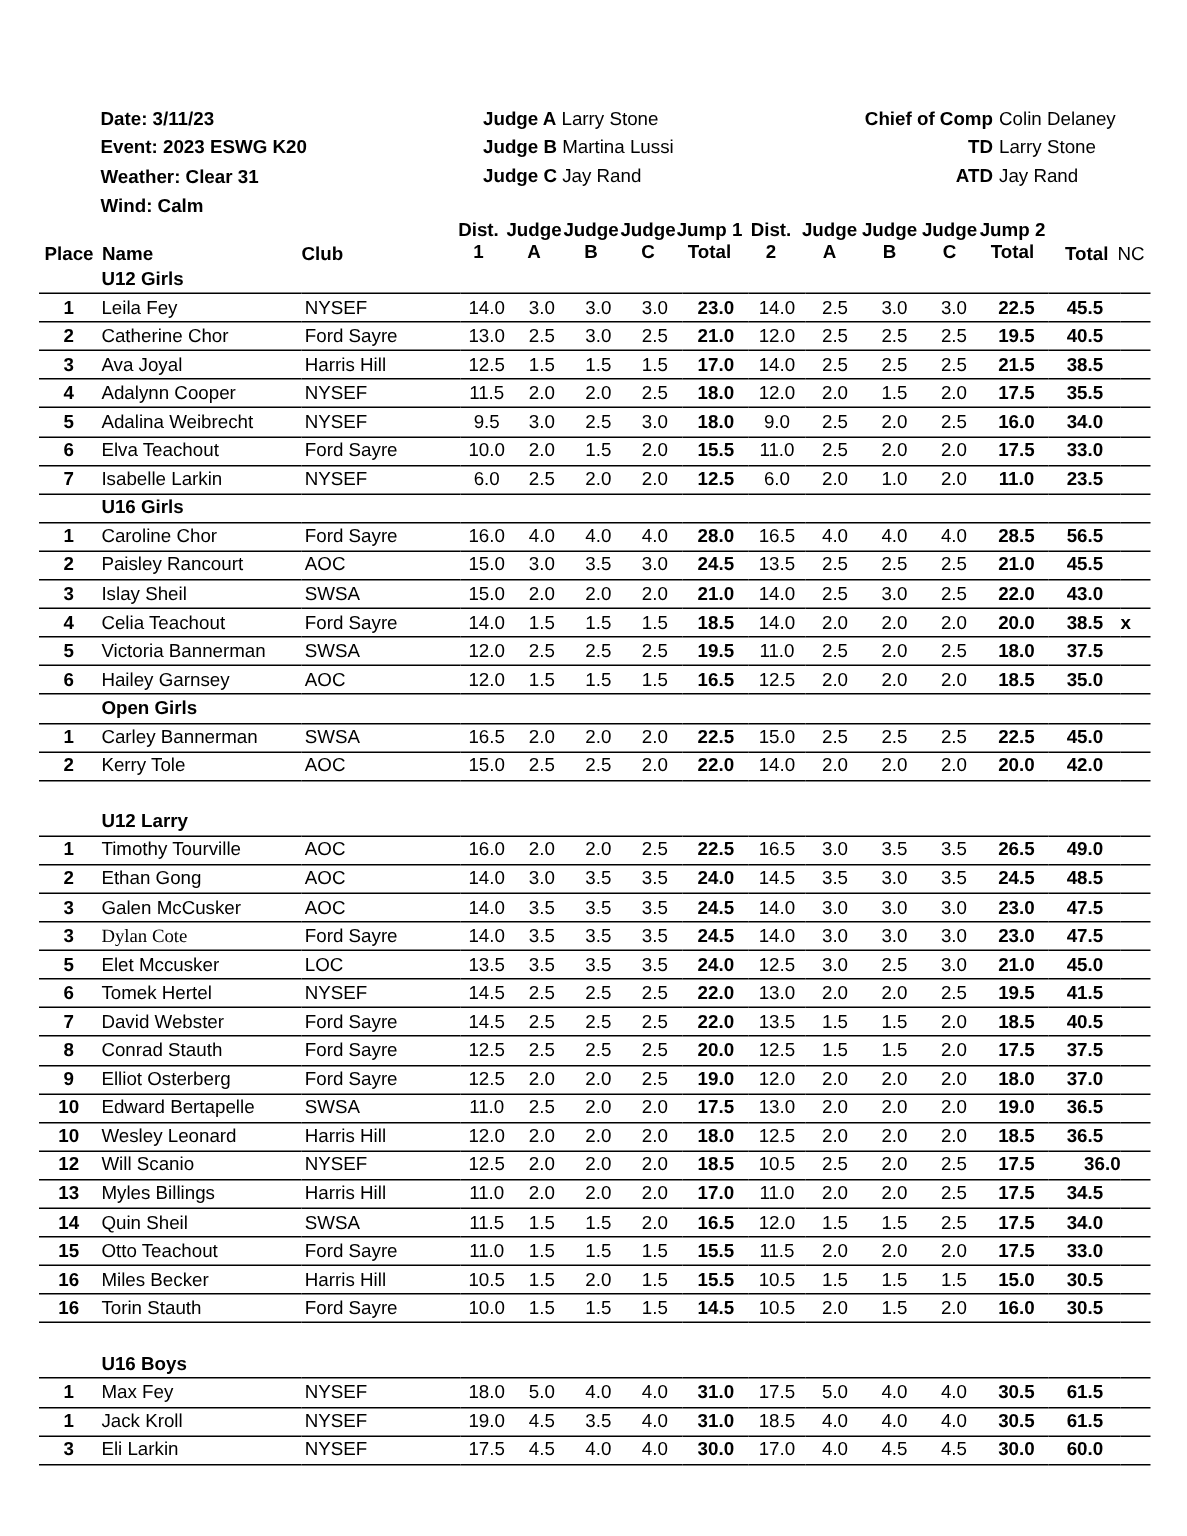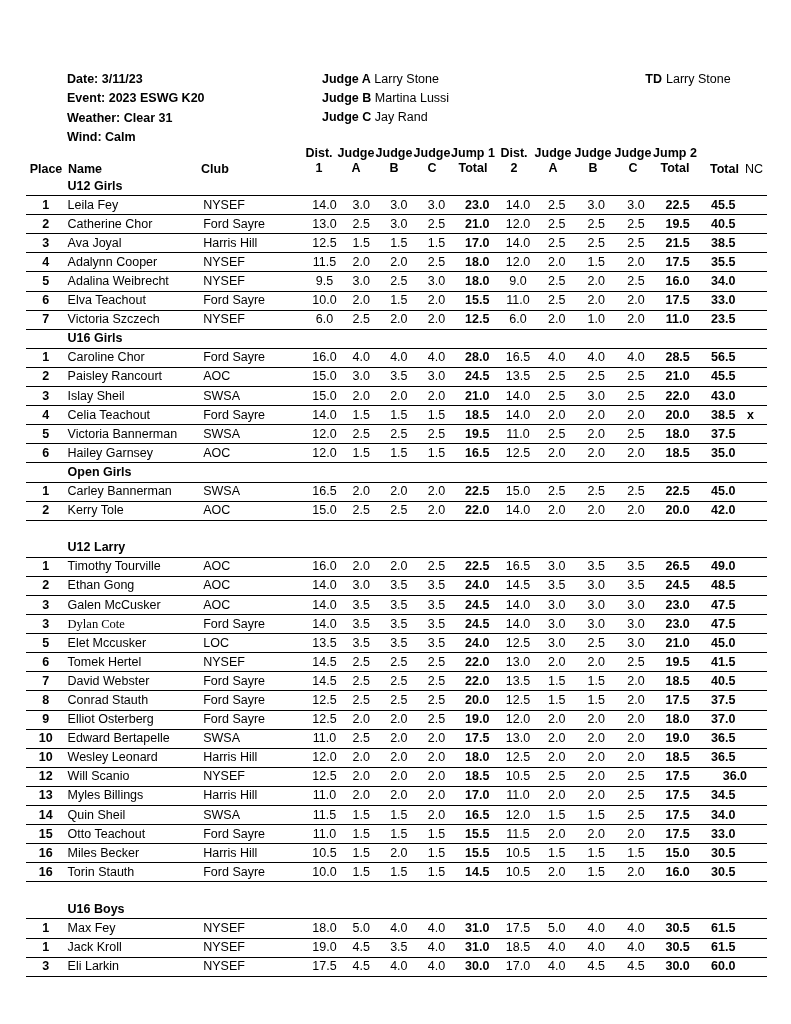--- a/index.html
+++ b/index.html
@@ -39,22 +39,30 @@
 </div>
 
 <div class="hdr mid-meta">
   <div><span class="b">Judge A</span> <span>Larry Stone</span></div>
   <div><span class="b">Judge B</span> <span>Martina Lussi</span></div>
   <div><span class="b">Judge C</span> <span>Jay Rand</span></div>
 </div>
 
 <div class="hdr right-meta">
   <div class="row">
+      <span class="lbl">Chief of Comp</span>
+      <span>Colin Delaney</span>
+    </div>
+  <div class="row">
       <span class="lbl">TD</span>
       <span>Larry Stone</span>
+    </div>
+  <div class="row">
+      <span class="lbl">ATD</span>
+      <span>Jay Rand</span>
     </div>
 </div>
 
 <div class="colhead">
   <span style="left:0;top:16px;width:40px;">Place</span>
   <span style="left:42px;top:16px;text-align:left;">Name</span>
   <span style="left:175px;top:16px;text-align:left;">Club</span>
   <span style="left:275px;top:0;width:36px;">
       <span style="position:static;display:block">Dist.</span>
       <span style="position:static;display:block">1</span>
@@ -202,21 +210,21 @@
         <td class="num" style="width: 38px;">11.0</td>
         <td class="num" style="width: 40px;">2.5</td>
         <td class="num" style="width: 40px;">2.0</td>
         <td class="num" style="width: 40px;">2.0</td>
         <td class="num bold" style="width: 44px;">17.5</td>
         <td class="num bold" style="width: 48px;">33.0</td>
         <td class="nc" style="width: 20px;"></td>
       </tr>
       <tr class="data">
         <td class="place" style="width: 40px;">7</td>
-        <td class="name" style="width: 134px;">Victoria Szczech</td>
+        <td class="name" style="width: 134px;">Isabelle Larkin</td>
         <td class="club" style="width: 104px;">NYSEF</td>
         <td class="num" style="width: 36px;">6.0</td>
         <td class="num" style="width: 38px;">2.5</td>
         <td class="num" style="width: 38px;">2.0</td>
         <td class="num" style="width: 38px;">2.0</td>
         <td class="num bold" style="width: 44px;">12.5</td>
         <td class="num" style="width: 38px;">6.0</td>
         <td class="num" style="width: 40px;">2.0</td>
         <td class="num" style="width: 40px;">1.0</td>
         <td class="num" style="width: 40px;">2.0</td>

